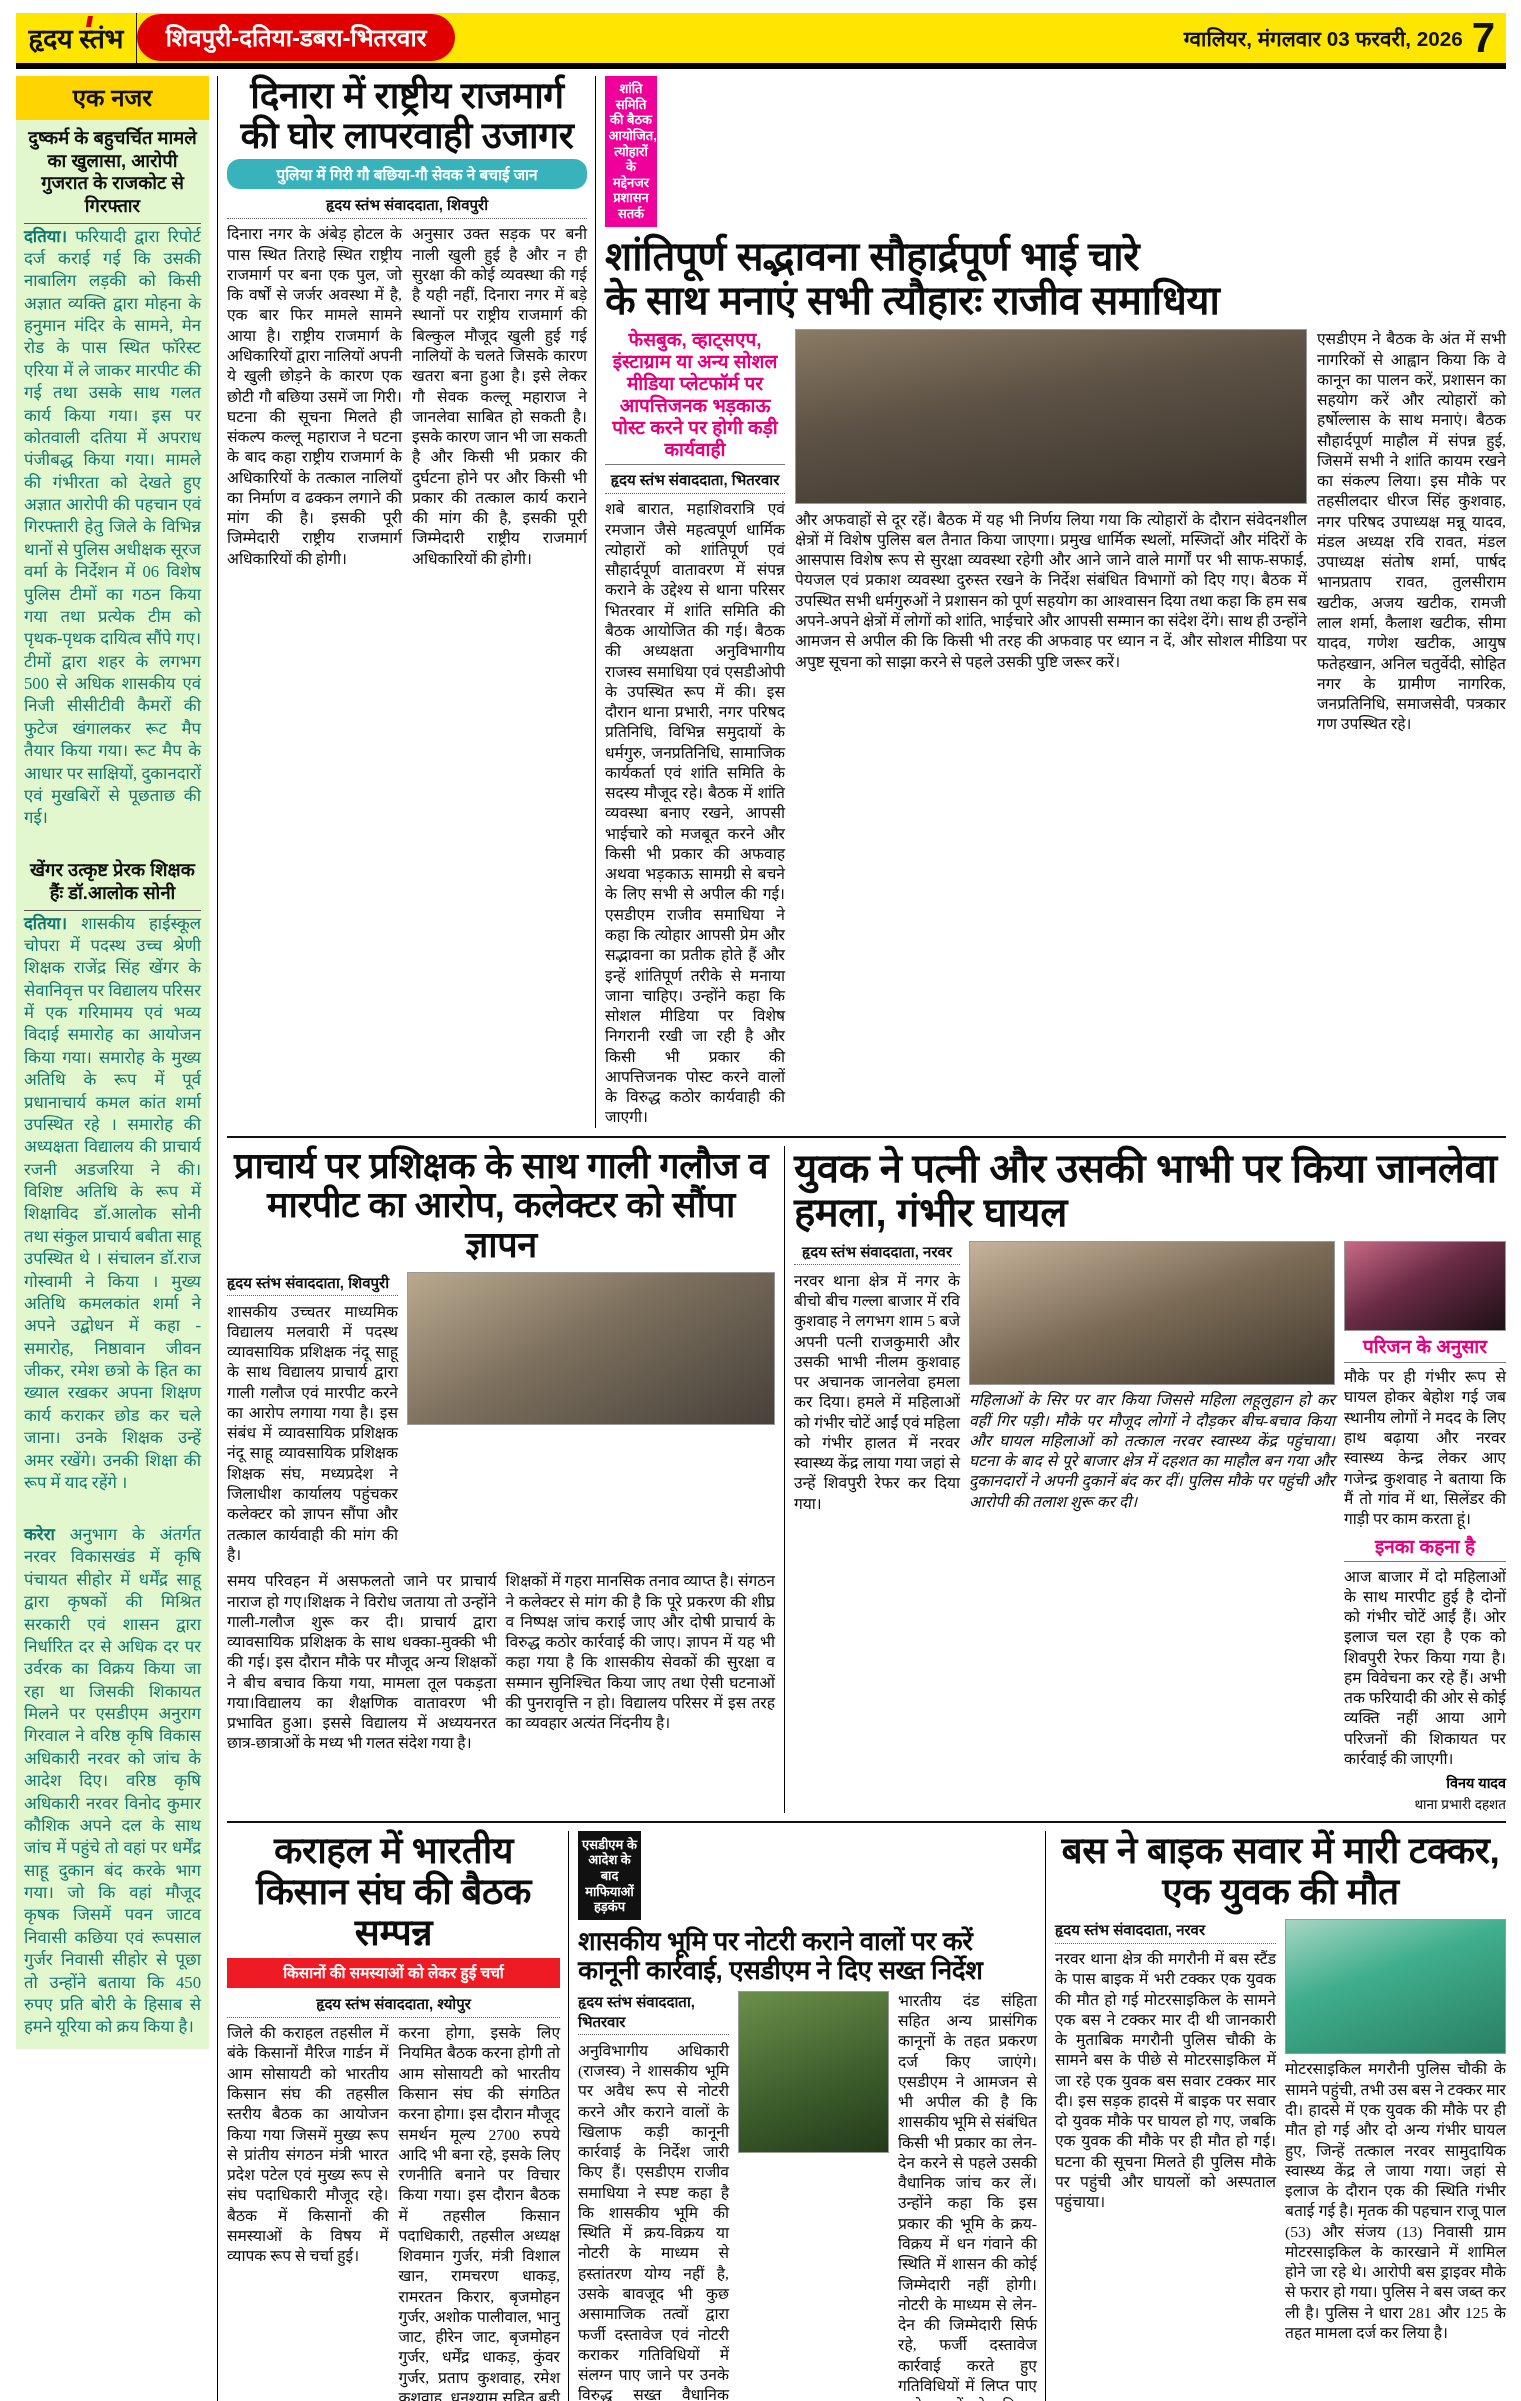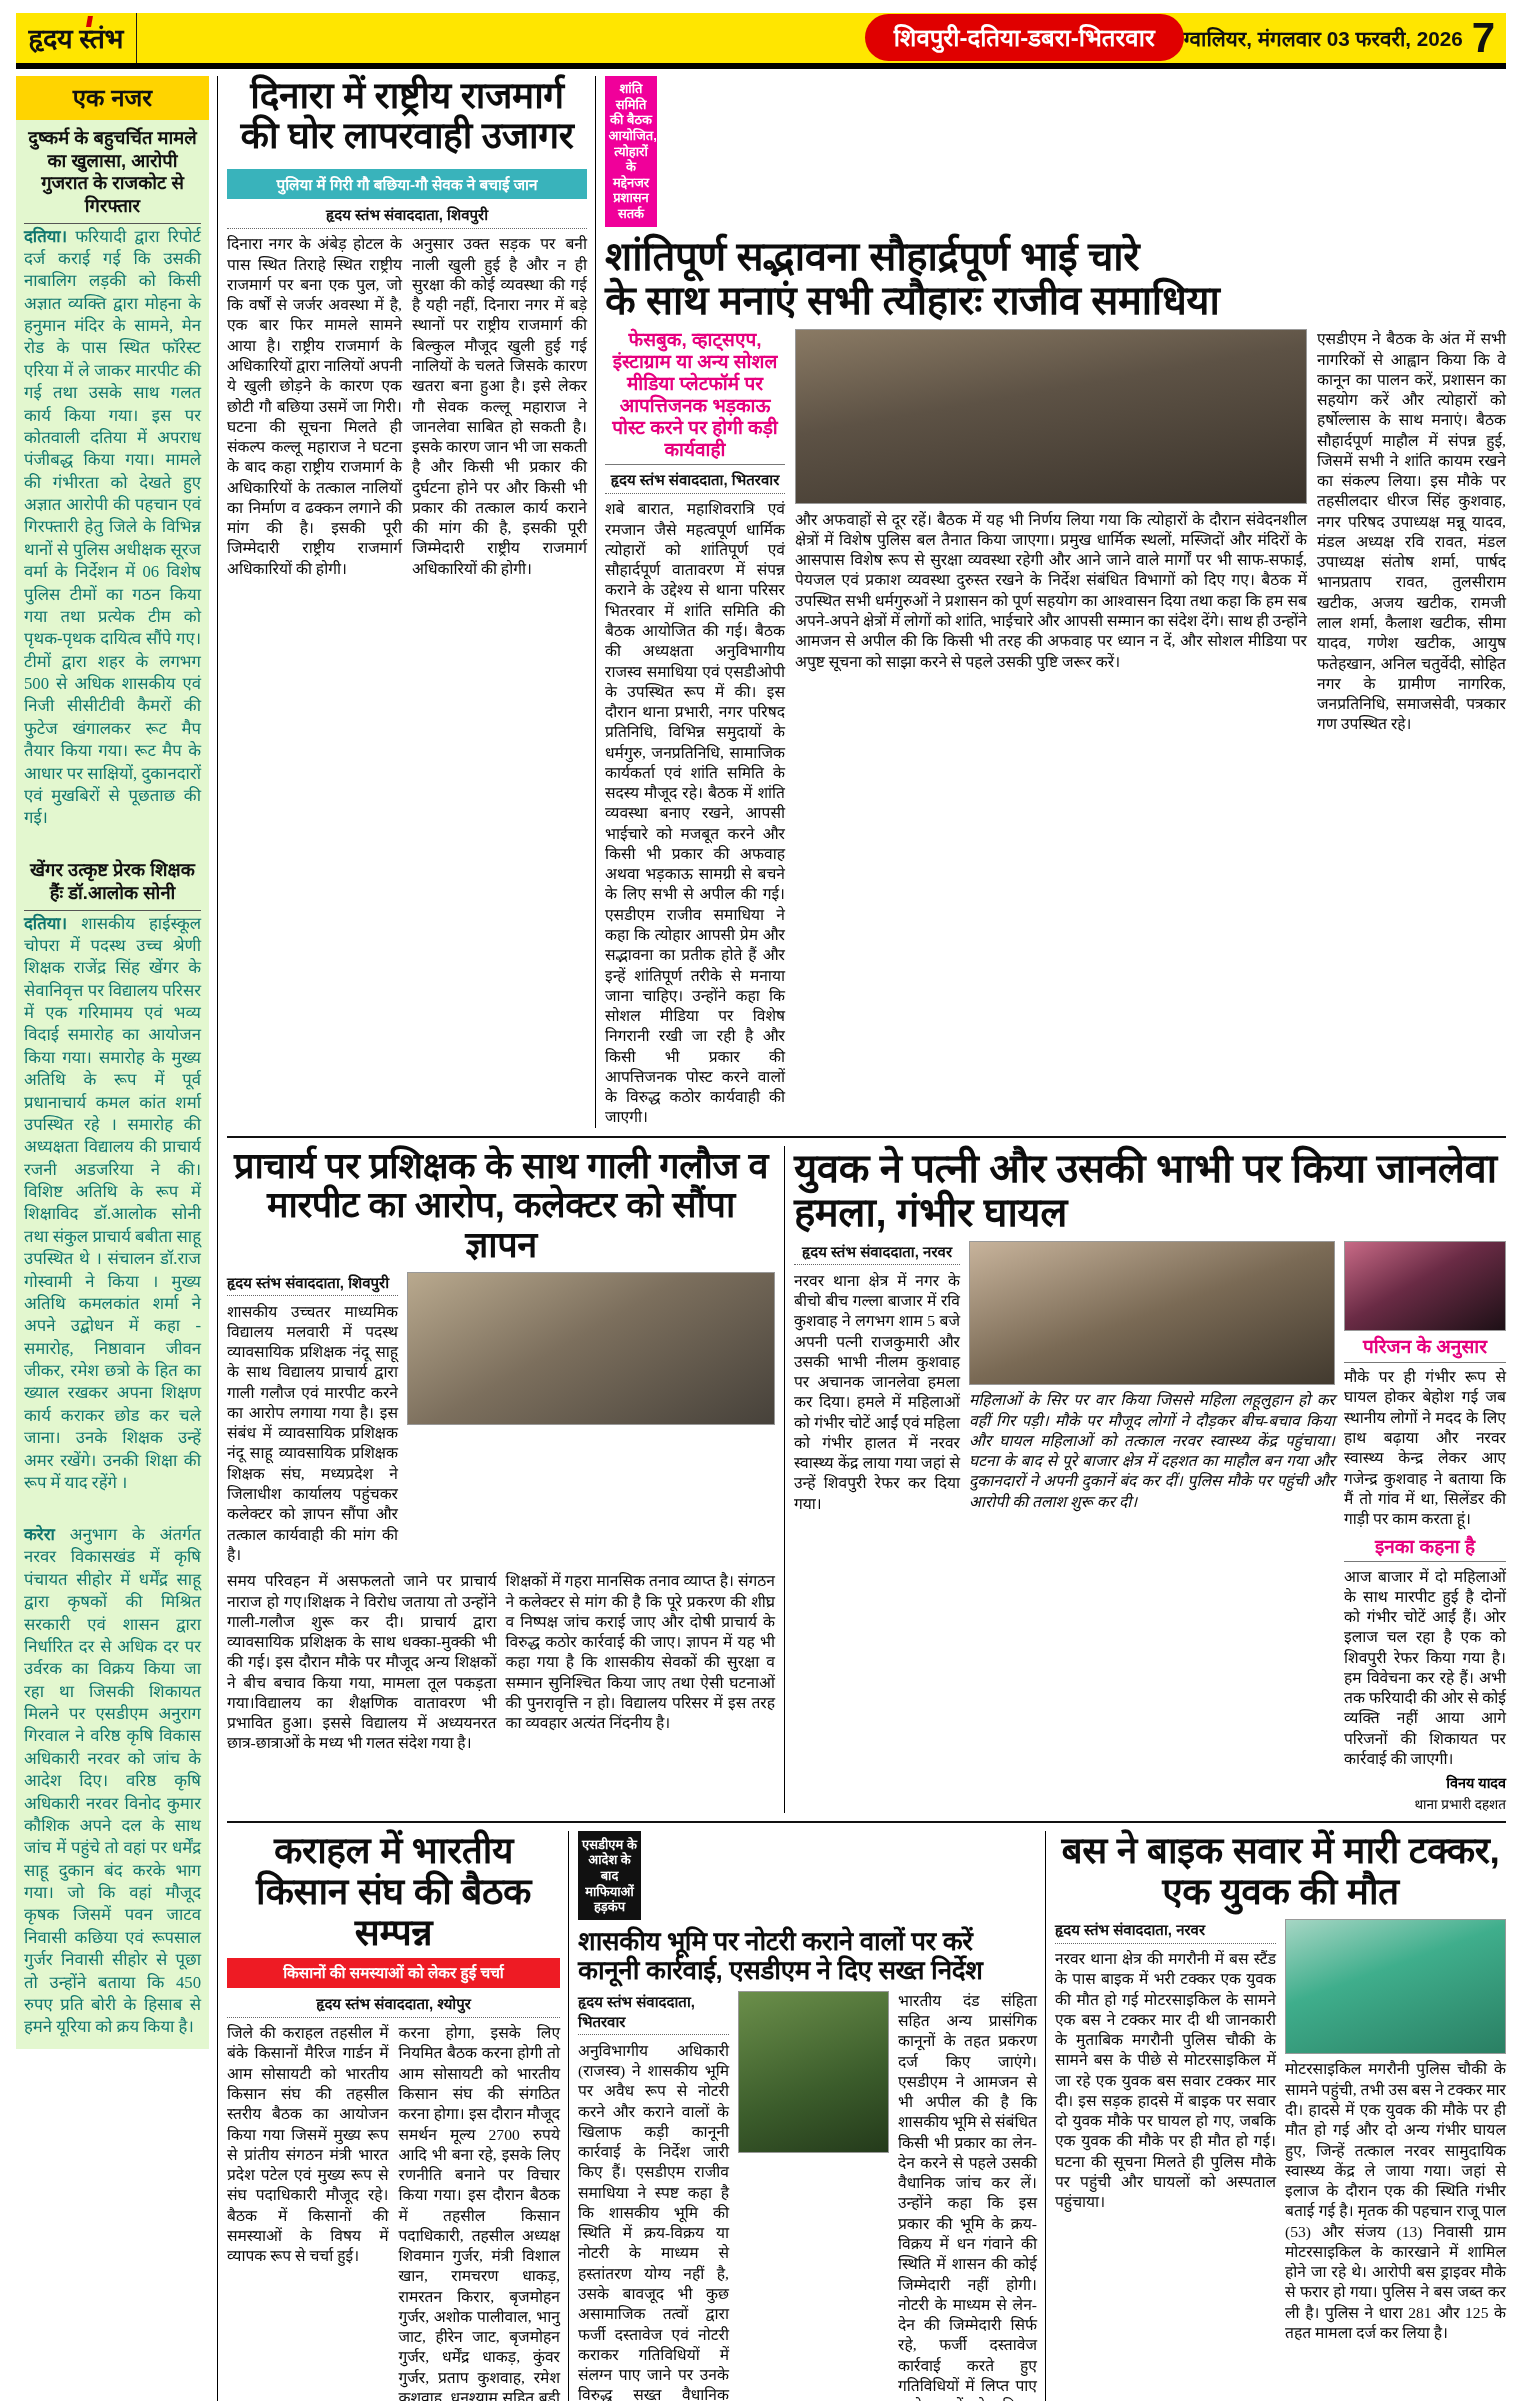--- a/index.html
+++ b/index.html
@@ -47,21 +47,21 @@
     content: "";
     position: absolute;
     top: -2.7px; right: 32px;
     width: 4.5px; height: 10.8px;
     background: #d40000;
     transform: skewX(-10deg);
   }
   .mast-center-wrap {
     flex: 1;
     display: flex;
-    justify-content: flex-end;
+    justify-content: flex-start;
     align-items: center;
   }
   .edition-pill {
     background: #e00000;
     color: #fff;
     font-family: "Liberation Sans", sans-serif;
     font-weight: 900;
     font-size: 24px;
     padding: 6.3px 29px 8px 29px;
     border-radius: 36px;
@@ -277,21 +277,21 @@
         </div>
       </div>
     </div>
 
     <div class="right-body">
 
       <div class="flexrow" style="gap:9px;">
 
         <div style="width:369px;flex:0 0 369px;padding-right:8px;border-right:1.3px solid #000;">
           <h1 class="hl hl-md" style="text-align:center;">दिनारा में राष्ट्रीय राजमार्ग की घोर लापरवाही उजागर</h1>
-          <div class="strapline strap-teal" style="margin-top:12px;">पुलिया में गिरी गौ बछिया-गौ सेवक ने बचाई जान</div>
+          <div class="strapline strap-teal" style="margin-top:2px;border-radius:13px;">पुलिया में गिरी गौ बछिया-गौ सेवक ने बचाई जान</div>
           <div class="byline" style="margin-top:5.4px;text-align:center;">हृदय स्तंभ संवाददाता, शिवपुरी</div>
           <div class="flexrow" style="gap:10px;">
             <div class="coltext" style="flex:1;">दिनारा नगर के अंबेड़ होटल के पास स्थित तिराहे स्थित राष्ट्रीय राजमार्ग पर बना एक पुल, जो कि वर्षों से जर्जर अवस्था में है, एक बार फिर मामले सामने आया है। राष्ट्रीय राजमार्ग के अधिकारियों द्वारा नालियों अपनी ये खुली छोड़ने के कारण एक छोटी गौ बछिया उसमें जा गिरी। घटना की सूचना मिलते ही संकल्प कल्लू महाराज ने घटना के बाद कहा राष्ट्रीय राजमार्ग के अधिकारियों के तत्काल नालियों का निर्माण व ढक्कन लगाने की मांग की है। इसकी पूरी जिम्मेदारी राष्ट्रीय राजमार्ग अधिकारियों की होगी।</div>
             <div class="coltext" style="flex:1;">अनुसार उक्त सड़क पर बनी नाली खुली हुई है और न ही सुरक्षा की कोई व्यवस्था की गई है यही नहीं, दिनारा नगर में बड़े स्थानों पर राष्ट्रीय राजमार्ग की बिल्कुल मौजूद खुली हुई गई नालियों के चलते जिसके कारण खतरा बना हुआ है। इसे लेकर गौ सेवक कल्लू महाराज ने जानलेवा साबित हो सकती है। इसके कारण जान भी जा सकती है और किसी भी प्रकार की दुर्घटना होने पर और किसी भी प्रकार की तत्काल कार्य कराने की मांग की है, इसकी पूरी जिम्मेदारी राष्ट्रीय राजमार्ग अधिकारियों की होगी।</div>
           </div>
         </div>
 
         <div style="flex:1;">
           <div class="hl-with-label">
             <div class="sidelabel side-magenta">शांति समिति की बैठक आयोजित, त्योहारों के मद्देनजर प्रशासन सतर्क</div>

